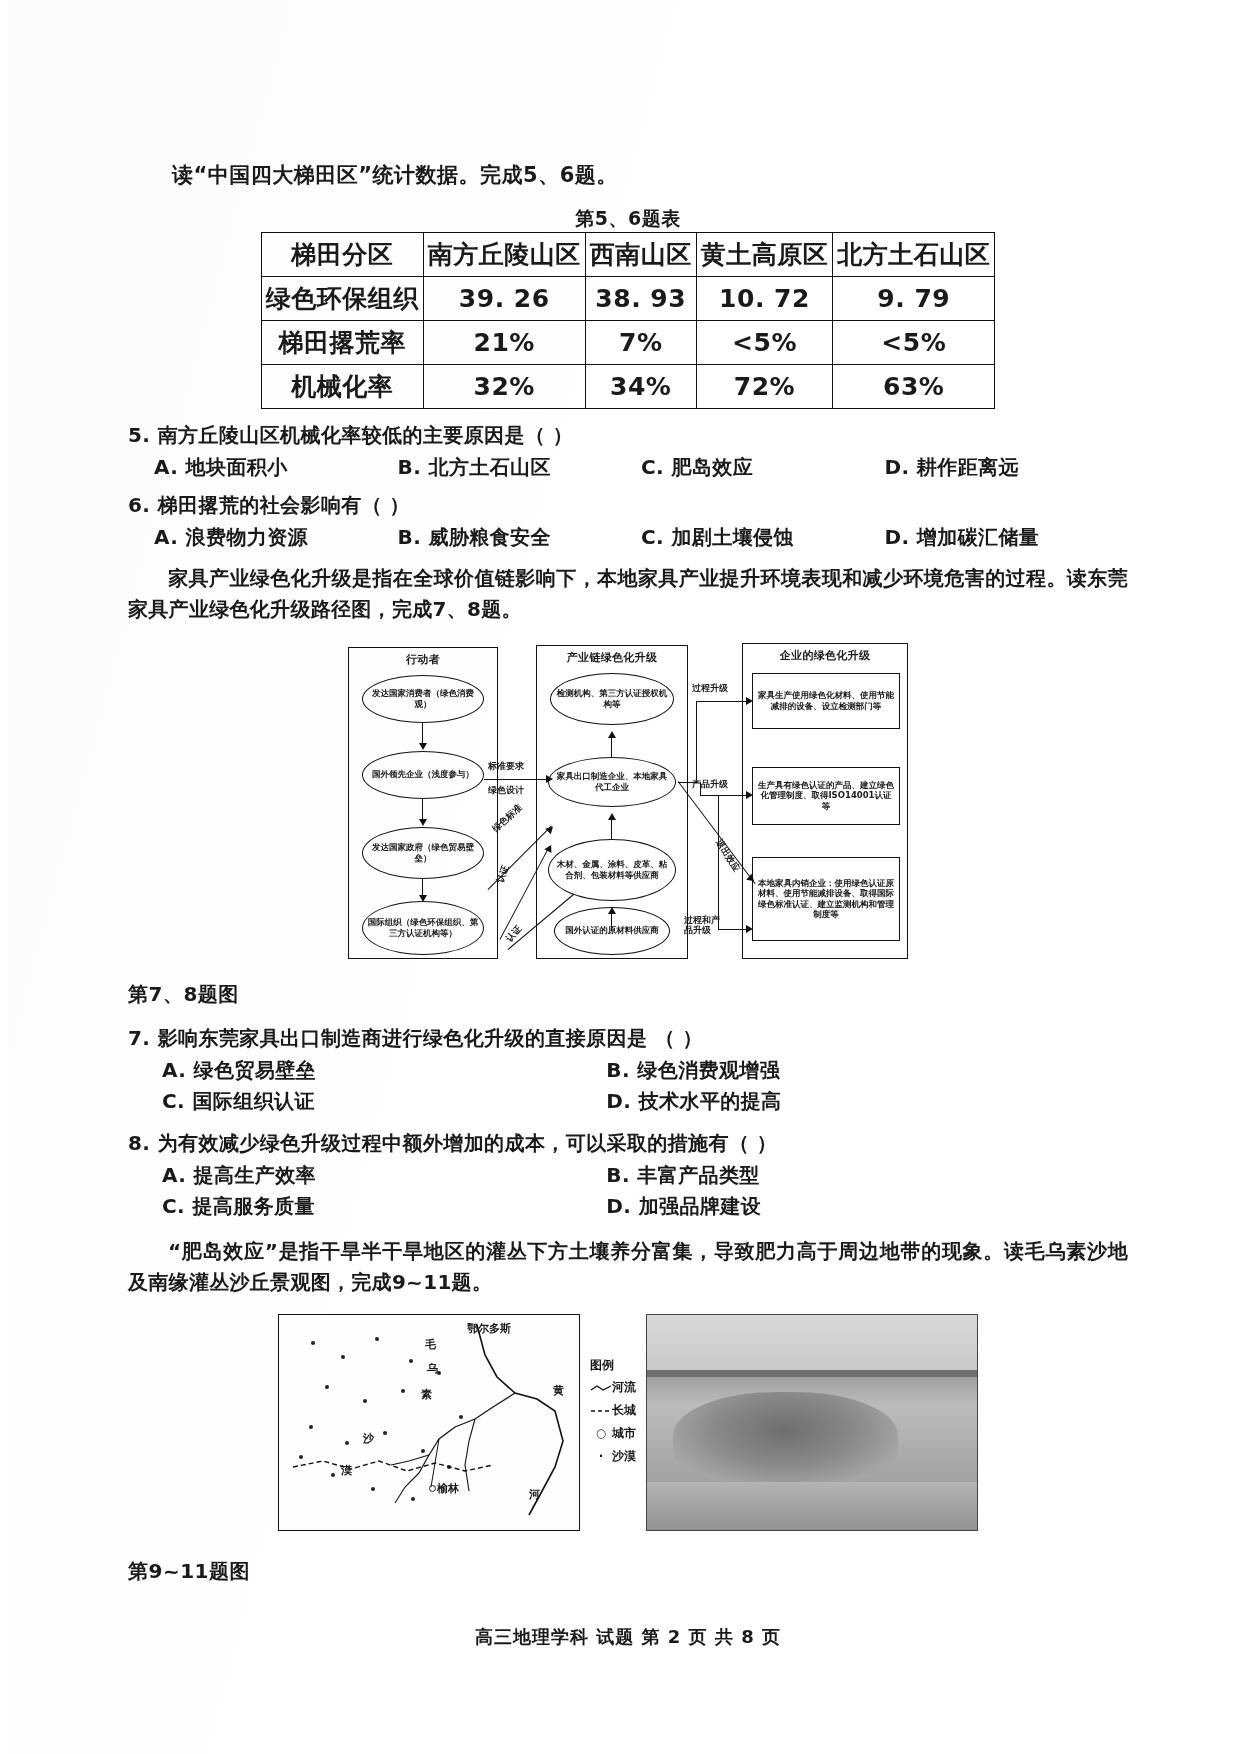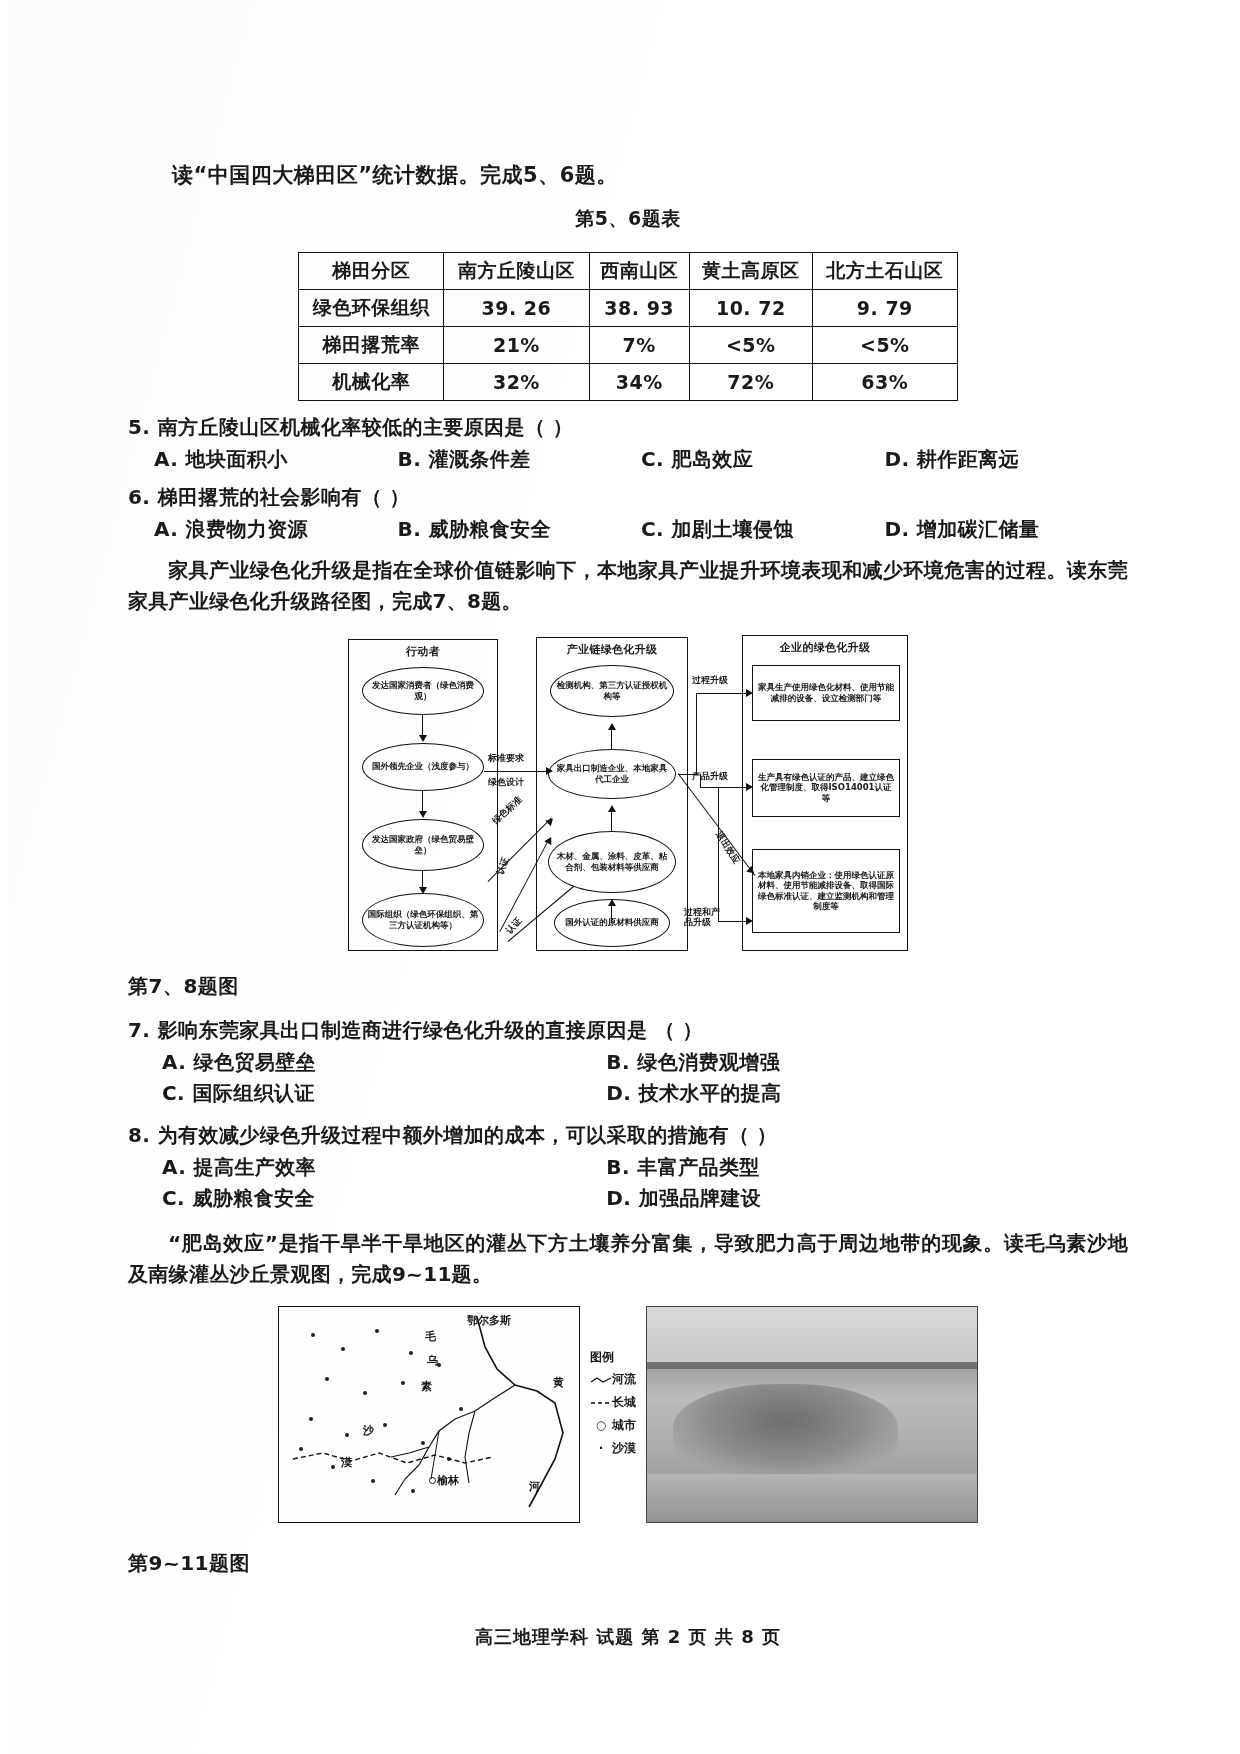--- a/index.html
+++ b/index.html
@@ -26,23 +26,23 @@
   .lead {
     font-size:21px; font-weight:bold; letter-spacing:.5px;
     margin:0; padding:0; line-height:1.5;
   }
   .tbl-caption {
     text-align:center; font-size:19px; font-weight:bold;
     margin-top:14px; letter-spacing:.5px;
   }
   table.data {
     border-collapse:collapse;
-    margin:20px auto 0 auto;
+    margin:0 auto 0 auto;
     width:660px;
-    font-size:19px;
+    font-size:25px;
   }
   table.data th, table.data td {
     border:1.5px solid #111;
     text-align:center;
     padding:5px 4px;
     font-weight:bold;
     letter-spacing:.5px;
     white-space:nowrap;
   }
   table.data th { font-weight:bold; }
@@ -150,21 +150,21 @@
         <td>34%</td>
         <td>72%</td>
         <td>63%</td>
       </tr>
     </tbody>
       </table>
 
     <div class="q" style="margin-top:12px;">5. 南方丘陵山区机械化率较低的主要原因是（      ）</div>
     <div class="opts four" style="padding-left:26px;">
       <div>A. 地块面积小</div>
-      <div>B. 灌溉条件差</div>
+      <div>B. 北方土石山区</div>
       <div>C. 肥岛效应</div>
       <div>D. 耕作距离远</div>
     </div>
 
     <div class="q">6. 梯田撂荒的社会影响有（      ）</div>
     <div class="opts four" style="padding-left:26px;">
       <div>A. 浪费物力资源</div>
       <div>B. 威胁粮食安全</div>
       <div>C. 加剧土壤侵蚀</div>
       <div>D. 增加碳汇储量</div>
@@ -265,21 +265,21 @@
       <div>C. 国际组织认证</div>
       <div>D. 技术水平的提高</div>
     </div>
 
     <div class="q" style="margin-top:14px;">8. 为有效减少绿色升级过程中额外增加的成本，可以采取的措施有（      ）</div>
     <div class="opts two">
       <div>A. 提高生产效率</div>
       <div>B. 丰富产品类型</div>
     </div>
     <div class="opts two">
-      <div>C. 威胁粮食安全</div>
+      <div>C. 提高服务质量</div>
       <div>D. 加强品牌建设</div>
     </div>
 
     <div class="para" style="margin-top:16px;">
       <span class="ind"></span><span>“肥岛效应”是指干旱半干旱地区的灌丛下方土壤养分富集，导致肥力高于周边地带的现象。读毛乌素沙地及南缘灌丛沙丘景观图，完成9~11题。</span>
     </div>
 
     <div class="figrow">
 
       <div class="mapbox">

